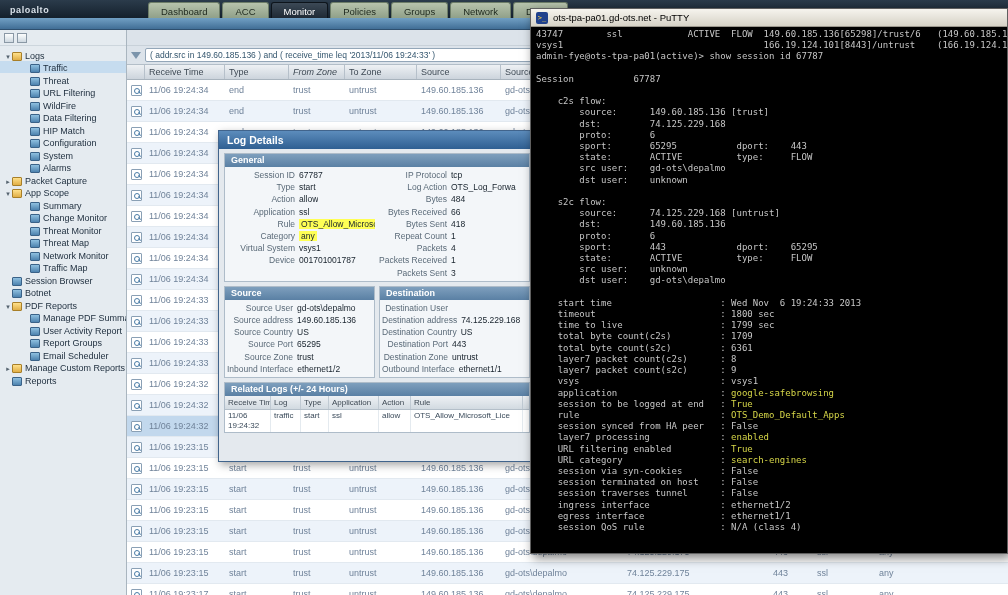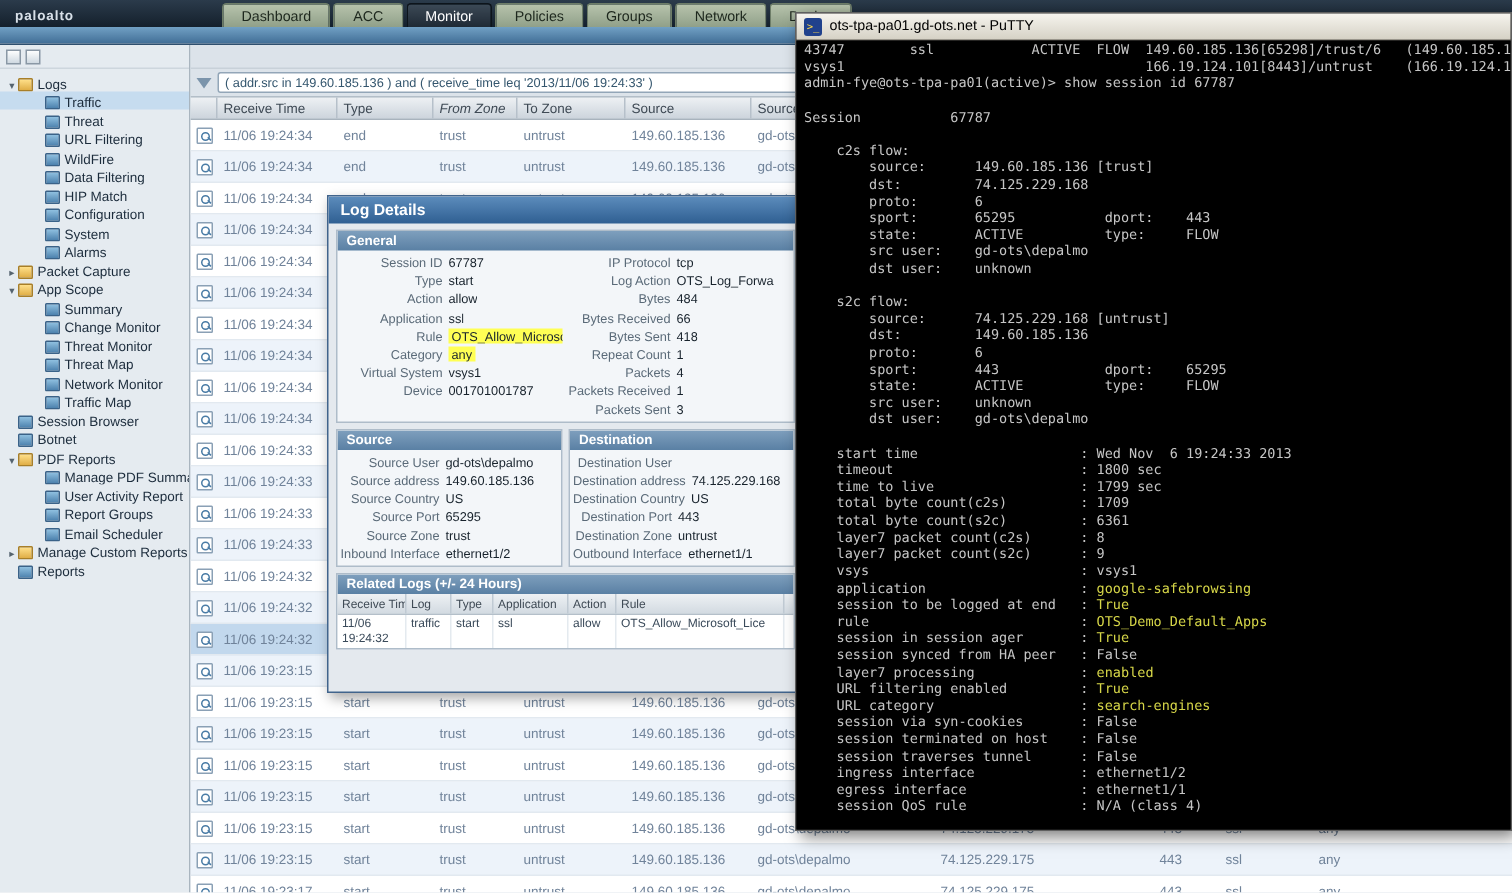--- a/index.html
+++ b/index.html
@@ -860,21 +860,20 @@
         <div><span>    timeout                       : 1800 sec</span></div>
         <div><span>    time to live                  : 1799 sec</span></div>
         <div><span>    total byte count(c2s)         : 1709</span></div>
         <div><span>    total byte count(s2c)         : 6361</span></div>
         <div><span>    layer7 packet count(c2s)      : 8</span></div>
         <div><span>    layer7 packet count(s2c)      : 9</span></div>
         <div><span>    vsys                          : vsys1</span></div>
         <div><span>    application                   : </span><span class="yel">google-safebrowsing</span></div>
         <div><span>    session to be logged at end   : </span><span class="yel">True</span></div>
         <div><span>    rule                          : </span><span class="yel">OTS_Demo_Default_Apps</span></div>
-        <div><span>    session in session ager       : </span><span class="yel">True</span></div>
         <div><span>    session synced from HA peer   : False</span></div>
         <div><span>    layer7 processing             : </span><span class="yel">enabled</span></div>
         <div><span>    URL filtering enabled         : </span><span class="yel">True</span></div>
         <div><span>    URL category                  : </span><span class="yel">search-engines</span></div>
         <div><span>    session via syn-cookies       : False</span></div>
         <div><span>    session terminated on host    : False</span></div>
         <div><span>    session traverses tunnel      : False</span></div>
         <div><span>    ingress interface             : ethernet1/2</span></div>
         <div><span>    egress interface              : ethernet1/1</span></div>
         <div><span>    session QoS rule              : N/A (class 4)</span></div>

